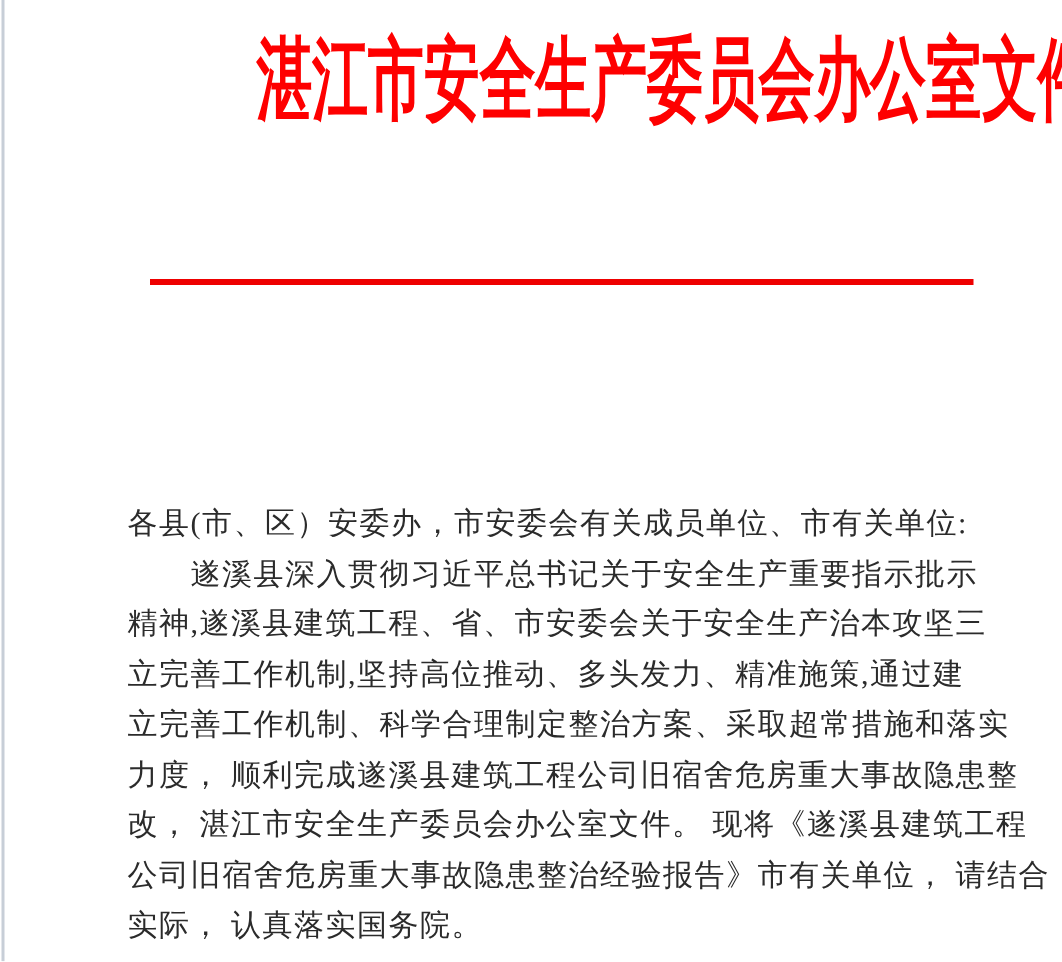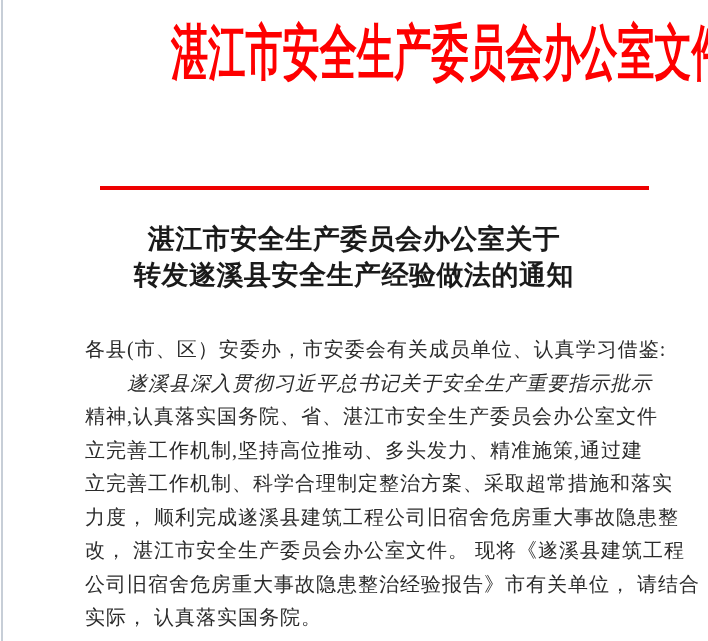--- a/index.html
+++ b/index.html
@@ -80,46 +80,41 @@
     font-size: 20px;
     line-height: 33.5px;
     color: var(--body-text, #2b2b2b);
     letter-spacing: 1px;
   }
   .body-text .line {
     white-space: nowrap;
   }
   .body-text .line.indent {
     text-indent: 42px;
-    font-style: italic;
   }
 </style>
 </head>
 <body>
 
 <div class="page">
 
   <div class="left-edge"></div>
 
   <div class="red-header">
     <span class="red-header-text">湛江市安全生产委员会办公室文件</span>
   </div>
 
 
   <div class="red-rule"></div>
 
-  <div class="doc-title">
-    <div>湛江市安全生产委员会办公室关于</div>
-    <div>转发遂溪县安全生产经验做法的通知</div>
-  </div>
 
   <div class="body-text">
-    <div class="line">各县(市、区）安委办，市安委会有关成员单位、认真学习借鉴:</div>
+    <div class="line">各县(市、区）安委办，市安委会有关成员单位、市有关单位:</div>
     <div class="line indent">遂溪县深入贯彻习近平总书记关于安全生产重要指示批示</div>
-    <div class="line">精神,认真落实国务院、省、湛江市安全生产委员会办公室文件</div>
+    <div class="line">精神,遂溪县建筑工程、省、市安委会关于安全生产治本攻坚三</div>
     <div class="line">立完善工作机制,坚持高位推动、多头发力、精准施策,通过建</div>
     <div class="line">立完善工作机制、科学合理制定整治方案、采取超常措施和落实</div>
     <div class="line">力度， 顺利完成遂溪县建筑工程公司旧宿舍危房重大事故隐患整</div>
     <div class="line">改， 湛江市安全生产委员会办公室文件。 现将《遂溪县建筑工程</div>
     <div class="line">公司旧宿舍危房重大事故隐患整治经验报告》市有关单位， 请结合</div>
     <div class="line">实际， 认真落实国务院。</div>
   </div>
 
 </div>
 

